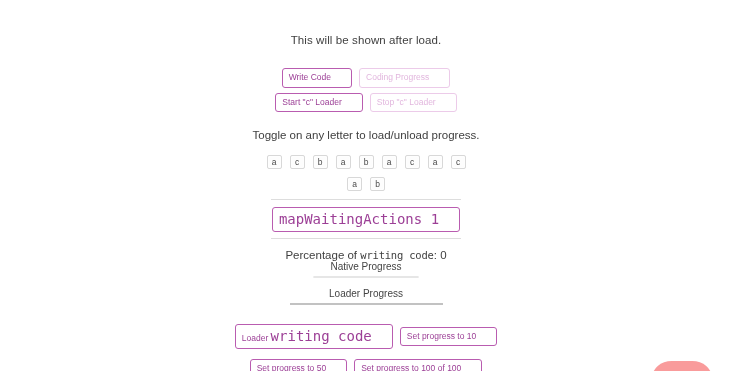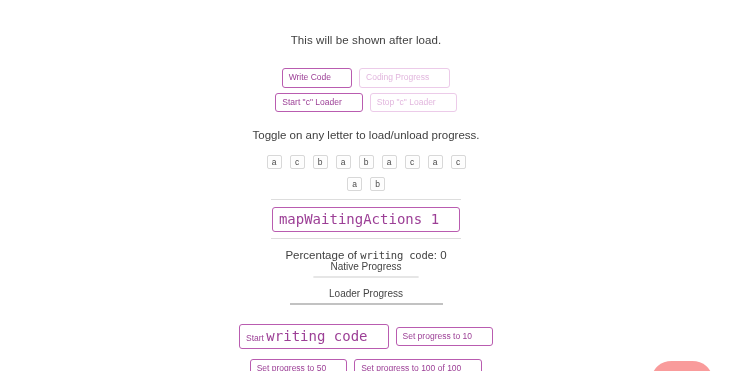--- a/index.html
+++ b/index.html
@@ -203,21 +203,21 @@
   <div class="pct-line"><span>Percentage of </span><span class="mono">writing code</span><span>: </span><span>0</span></div>
 
   <div class="prog-label">Native Progress</div>
   <div class="native-prog"></div>
 
   <div class="prog-label">Loader Progress</div>
   <div class="custom-prog"></div>
 
   <div class="bottom-buttons">
     <div class="btn-row">
-      <button class="mbtn"><span>Start </span><code class="mono">writing code</code></button>
+      <button class="mbtn"><span>Loader </span><code class="mono">writing code</code></button>
       <button class="mbtn">Set progress to 10</button>
     </div>
     <div class="btn-row">
       <button class="mbtn">Set progress to 50</button>
       <button class="mbtn">Set progress to 100 of 100</button>
     </div>
 
   </div>
 
   <div class="fab"></div>

